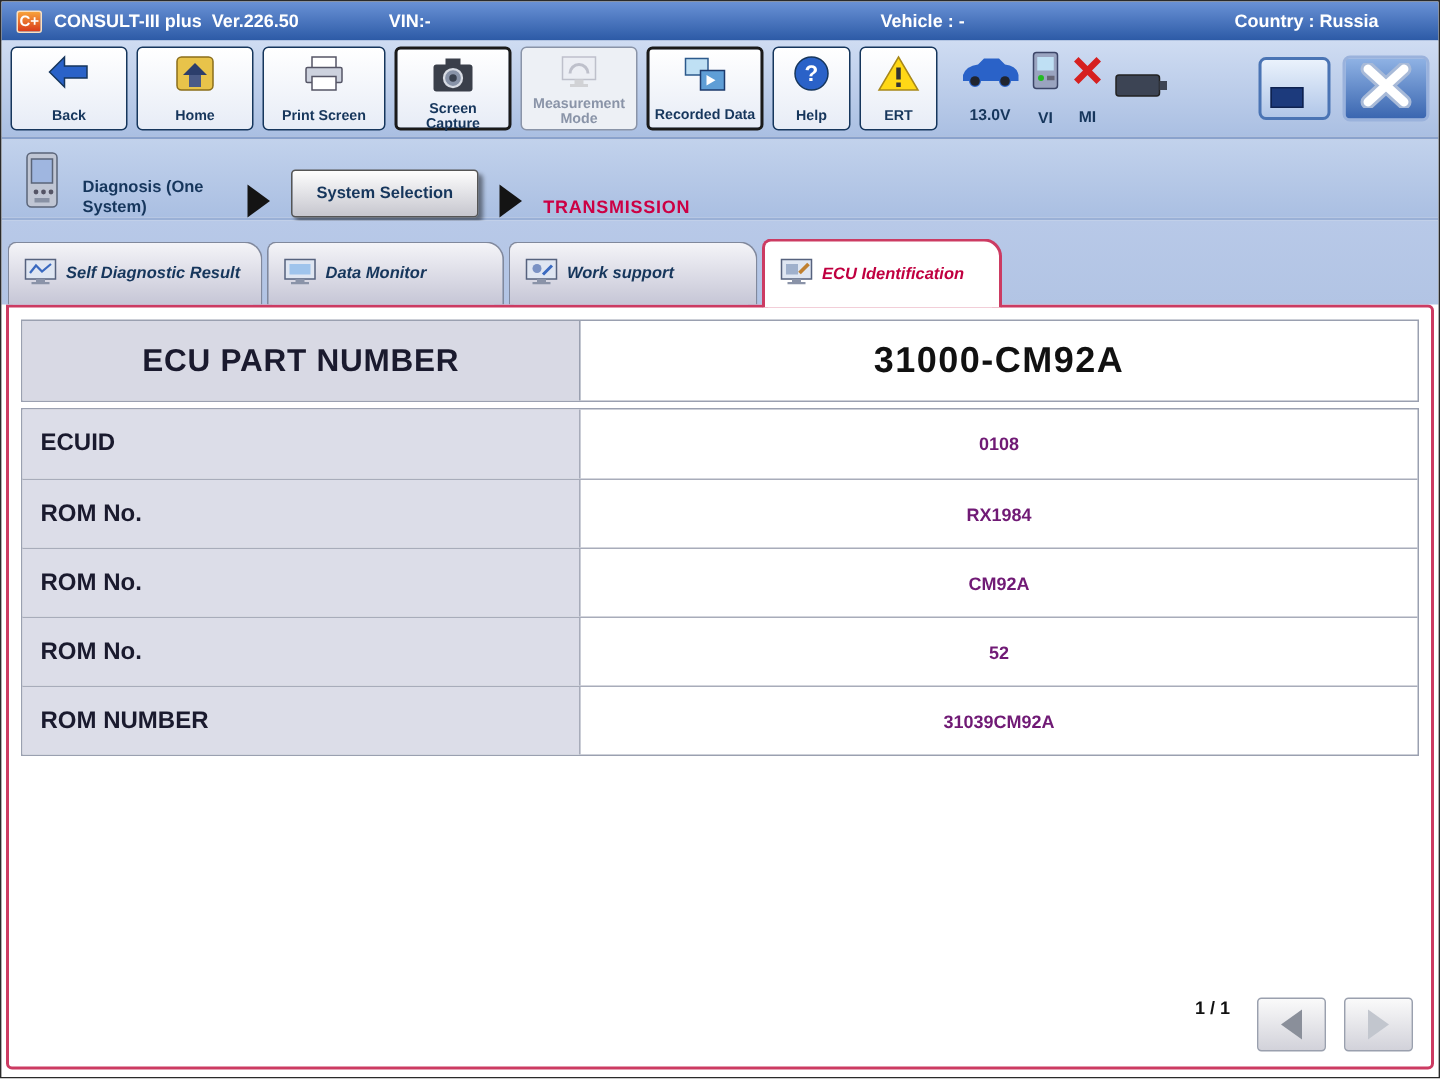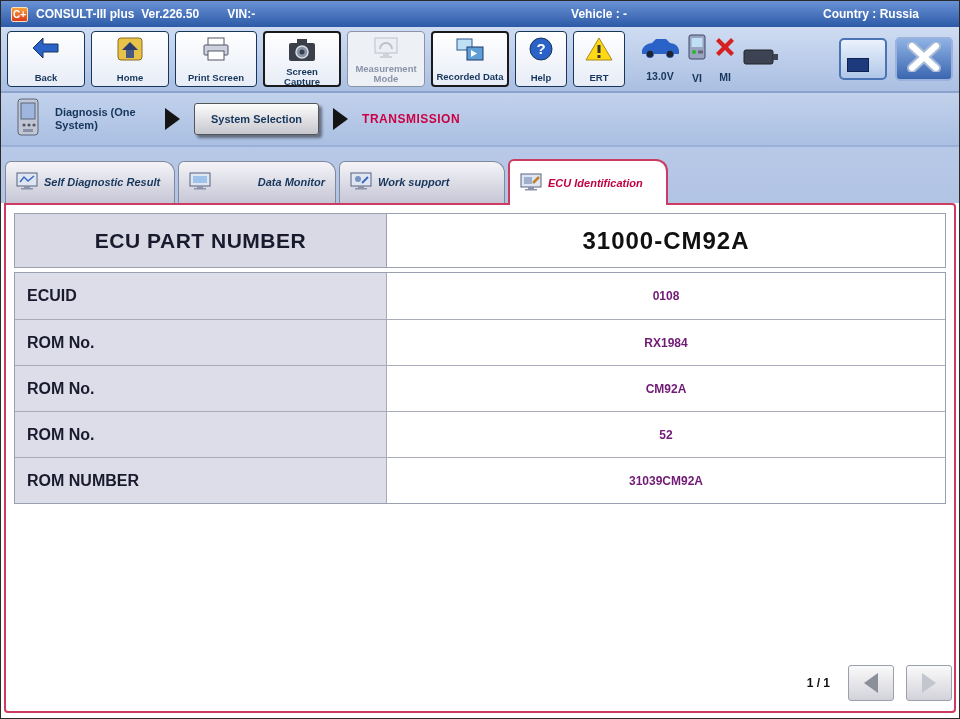--- a/index.html
+++ b/index.html
@@ -2,21 +2,21 @@
 <html><head>
 <meta charset="utf-8">
 <style>
   * { margin:0; padding:0; box-sizing:border-box; }
   body { width:960px; height:719px; font-family:"Liberation Sans", sans-serif; background:#fff; }
   .app { width:960px; height:719px; border:1px solid #2a2a2a; display:flex; flex-direction:column; background:#fff; overflow:hidden; }
 
   
   .titlebar { height:26px; background:linear-gradient(180deg,#6a92d6,#2c5aa6); display:flex; align-items:center; padding:0 10px; color:#fff; font-size:12px; font-weight:bold; flex:0 0 auto; }
   .logo { width:17px; height:15px; background:linear-gradient(180deg,#f7a23c,#d93a1a); color:#fff; font-size:10px; font-weight:bold; display:flex; align-items:center; justify-content:center; border-radius:2px; border:1px solid #fbe0c0; margin-right:8px; }
-  .tb-app { margin-right:28px; }
+  .tb-app { margin-right:60px; }
   .tb-vin { margin-right:120px; }
   .tb-vehicle { flex:1; text-align:center; }
   .tb-country { margin-left:auto; padding-right:30px; }
 
   
   .toolbar { height:66px; background:linear-gradient(180deg,#cfdcf2,#aabfe2); border-bottom:2px solid #8aa2cc; display:flex; align-items:center; padding:0 6px; gap:6px; flex:0 0 auto; }
   .btn { width:78px; height:56px; background:linear-gradient(180deg,#ffffff,#e7ecf6); border:1px solid #16365c; border-radius:4px; display:flex; flex-direction:column; align-items:center; justify-content:space-between; padding:4px 2px 3px; cursor:pointer; }
   .btn .lbl { font-size:9.5px; font-weight:bold; color:#16365c; text-align:center; line-height:1.1; }
   .btn.narrow { width:52px; }
   .btn.boxed { border:2px solid #1a1a1a; }
@@ -24,45 +24,45 @@
   .btn.disabled .lbl { color:#8a94a8; }
   .btn.disabled svg { opacity:.55; }
   .ind { display:flex; flex-direction:column; align-items:center; justify-content:space-between; gap:8px; }
   .ind .lbl { font-size:10.5px; font-weight:bold; color:#16365c; }
   .winbtns { margin-left:auto; display:flex; gap:8px; align-items:center; }
   .minbtn { width:48px; height:42px; border:2px solid #4a74b4; border-radius:5px; background:linear-gradient(180deg,#eaf2fc,#b0c6e8); position:relative; cursor:pointer; }
   .minbtn span { position:absolute; left:6px; bottom:6px; width:22px; height:14px; background:#1c3a7c; border:1px solid #0e2250; }
   .closebtn { width:58px; height:44px; border:2px solid #9ab2dc; border-radius:5px; background:linear-gradient(180deg,#8fb2e4,#3a66b0); display:flex; align-items:center; justify-content:center; cursor:pointer; }
 
   
-  .crumb { height:54px; background:linear-gradient(180deg,#c2d2ec,#aabfe2); display:flex; align-items:center; padding:0 14px; gap:14px; border-bottom:2px solid #9ab0d6; flex:0 0 auto; }
+  .crumb { height:54px; background:linear-gradient(180deg,#c2d2ec,#aabfe2); display:flex; align-items:flex-end; padding:0 14px; gap:14px; border-bottom:2px solid #9ab0d6; flex:0 0 auto; }
   .crumb .step1 { width:96px; font-size:11px; font-weight:bold; color:#16365c; line-height:1.2; }
   .tri { width:0; height:0; border-left:15px solid #141414; border-top:11px solid transparent; border-bottom:11px solid transparent; }
   .sysbtn { background:linear-gradient(180deg,#fdfdfd,#c6c6ce); border:1px solid #555; border-radius:3px; box-shadow:3px 3px 3px rgba(0,0,0,.45); font-size:11px; font-weight:bold; color:#16365c; padding:9px 16px; cursor:pointer; }
   .system-name { font-size:12px; font-weight:bold; color:#cc0044; letter-spacing:.5px; }
 
   
   .tabstrip { height:56px; background:linear-gradient(180deg,#b8c9e8,#b2c4e4); display:flex; align-items:flex-end; padding:0 4px; gap:3px; position:relative; z-index:3; flex:0 0 auto; }
   .tab { height:42px; background:linear-gradient(180deg,#f4f4f8,#c6c6d6); border:1px solid #80889c; border-bottom:none; border-radius:6px 12px 0 0; display:flex; align-items:center; gap:6px; padding:0 10px; font-size:11px; font-weight:bold; color:#16365c; cursor:pointer; line-height:1.15;font-style:italic; }
-  .tab.t1 { width:170px; } .tab.t2 { width:158px;justify-content:space-between; } .tab.t3 { width:166px; } 
+  .tab.t1 { width:170px; } .tab.t2 { width:158px; } .tab.t3 { width:166px; } 
   .tab.active { width:160px; background:#fff; border:2px solid #cc3b62; border-bottom:none; color:#c00040; height:46px; margin-bottom:-2px; }
 
   
   .mainarea { flex:1; background:#fff; padding:0 3px 5px; position:relative; z-index:1; }
   .panel { height:100%; background:#fff; border:2px solid #cc3b62; border-radius:0 4px 4px 4px; position:relative; padding:8px; }
   .hrow { display:flex; border:1px solid #9aa0b0; height:55px; margin-bottom:4px; }
   .hrow .hl { width:40%; background:#d8d9e4; border-right:1px solid #9aa0b0; display:flex; align-items:center; justify-content:center; font-size:21px; font-weight:bold; color:#1a1a2e; letter-spacing:.5px; }
   .hrow .hv { flex:1; display:flex; align-items:center; justify-content:center; font-size:24px; font-weight:bold; color:#111; letter-spacing:1px; }
   .trows { border:1px solid #9aa0b0; }
   .trow { display:flex; height:46px; border-top:1px solid #a8acba; }
   .trow:first-child { border-top:none; }
   .trow .tl { width:40%; background:#dcdde8; border-right:1px solid #a8acba; display:flex; align-items:center; padding-left:12px; font-size:16px; font-weight:bold; color:#1a1a2e; }
   .trow .tv { flex:1; display:flex; align-items:center; justify-content:center; font-size:12px; font-weight:bold; color:#701a75; }
 
-  .pager { position:absolute; right:2px; bottom:10px; display:flex; align-items:center; gap:12px; }
+  .pager { position:absolute; right:12px; bottom:10px; display:flex; align-items:flex-start; gap:12px; }
   .pagecount { font-size:12px; font-weight:bold; color:#111; margin-right:6px; }
   .pgbtn { width:46px; height:36px; background:linear-gradient(180deg,#fafafa,#d2d2da); border:1px solid #9aa0ae; border-radius:3px; display:flex; align-items:center; justify-content:center; cursor:pointer; }
   .tri-l { width:0; height:0; border-right:14px solid #8a8f9a; border-top:10px solid transparent; border-bottom:10px solid transparent; }
   .tri-r { width:0; height:0; border-left:14px solid #c2c6ce; border-top:10px solid transparent; border-bottom:10px solid transparent; }
 </style>
 </head>
 <body>
 
 <div class="app">
 

